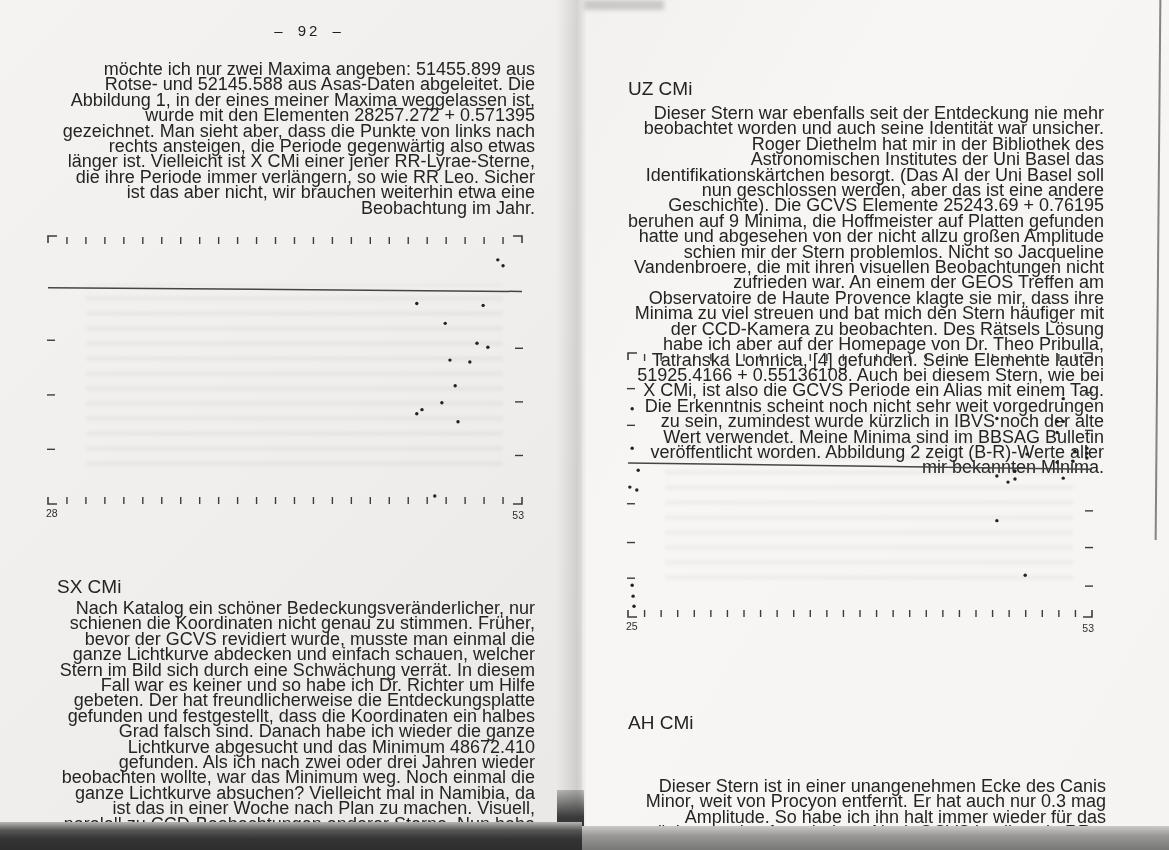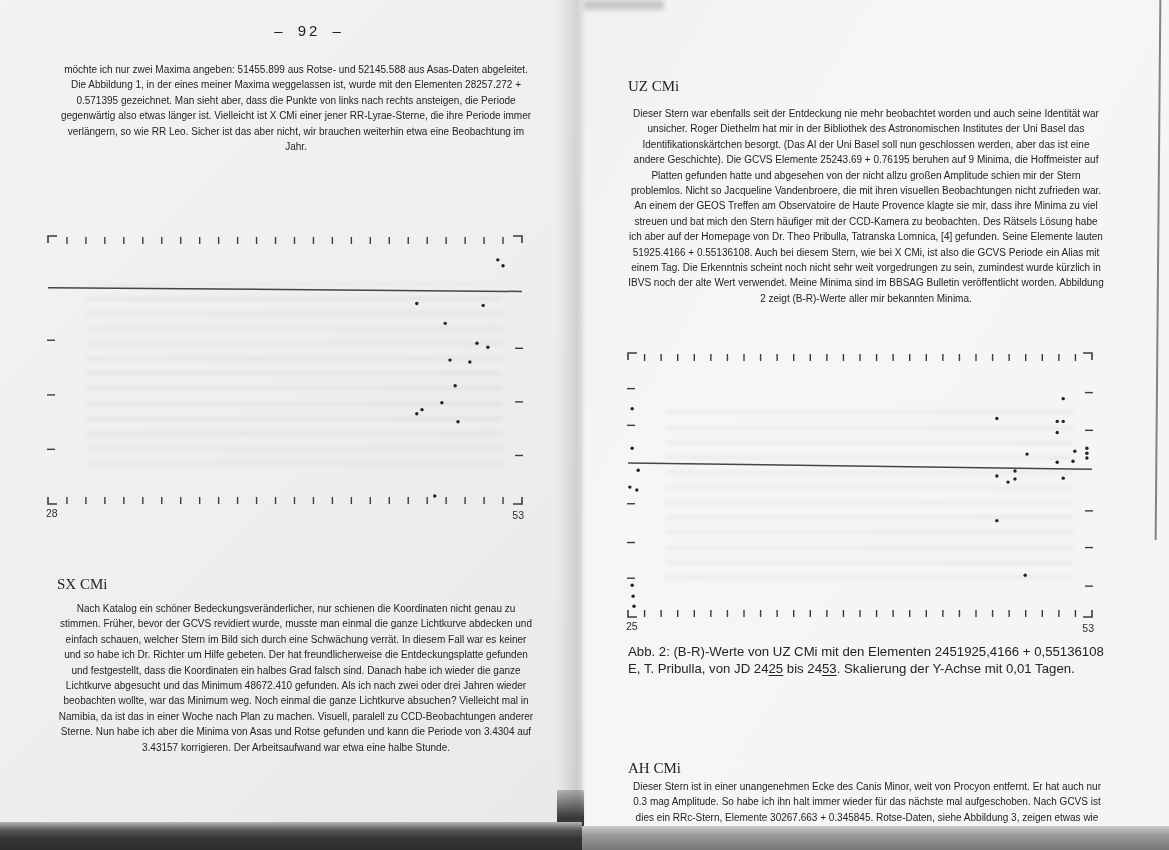--- a/index.html
+++ b/index.html
@@ -16,24 +16,24 @@
   }
   .page-right{
     left:582px;width:587px;
     background:linear-gradient(120deg,#f2f1ef 0%,#f7f6f4 30%,#f5f4f2 100%);
   }
   .page-header{
     position:absolute;left:0;width:100%;text-align:center;
     font-size:15px;letter-spacing:3px;word-spacing:5px;color:#1e1e1e;
   }
   .body-text{
-    position:absolute;font-size:10px;line-height:15.4px;color:#242424;
-    text-align:center;
-  }
-  .heading{position:absolute;font-size:15px;color:#242424;font-family:Liberation Serif, serif;}
+    position:absolute;font-size:18px;line-height:15.4px;color:#242424;
+    text-align:right;
+  }
+  .heading{position:absolute;font-size:19px;color:#242424;}
   .caption{position:absolute;font-size:13.2px;line-height:16.5px;color:#242424;}
   .caption u{text-underline-offset:2px;}
   .chart{position:absolute;}
   .chart svg{position:absolute;left:0;top:0;overflow:visible;}
   .ghost{
     position:absolute;left:8%;right:4%;top:18%;bottom:14%;
     background:repeating-linear-gradient(0deg,
       rgba(115,112,100,0.055) 0 5px, rgba(0,0,0,0) 5px 15px);
     filter:blur(1.4px);pointer-events:none;
   }
@@ -262,25 +262,22 @@
         <circle cx="368.88" cy="167.64000000000001" r="1.7" fill="#222"></circle>
         <circle cx="397.18399999999997" cy="222.28799999999998" r="1.7" fill="#222"></circle>
         <circle cx="4.175999999999999" cy="232.32" r="1.7" fill="#222"></circle>
         <circle cx="5.104" cy="243.144" r="1.7" fill="#222"></circle>
         <circle cx="6.032" cy="253.176" r="1.7" fill="#222"></circle>
         <text x="-2" y="277" font-size="10.5" fill="#2e2e2e" font-family="&quot;Liberation Sans&quot;,&quot;DejaVu Sans&quot;,sans-serif">25</text>
         <text x="466" y="279" text-anchor="end" font-size="10.5" fill="#2e2e2e" font-family="&quot;Liberation Sans&quot;,&quot;DejaVu Sans&quot;,sans-serif">53</text>
       </svg>
     </div>
 
-  <div class="caption" style="left:46px;top:644px;width:482px;">
-    <span>Abb. 2: (B-R)-Werte von UZ CMi mit den Elementen 2451925,4166 + 0,55136108 E, T. Pribulla, von JD 24</span><u>25</u><span> bis 24</span><u>53</u><span>. Skalierung der Y-Achse mit 0,01 Tagen.</span>
-  </div>
-
-  <div class="heading" style="left:46px;top:712px;margin-top:48px;">AH CMi</div>
+
+  <div class="heading" style="left:46px;top:712px;">AH CMi</div>
 
   <div class="body-text" style="left:46px;top:748px;width:478px;margin-top:31px;">Dieser Stern ist in einer unangenehmen Ecke des Canis Minor, weit von Procyon entfernt. Er hat auch nur 0.3 mag Amplitude. So habe ich ihn halt immer wieder für das nächste mal aufgeschoben. Nach GCVS ist dies ein RRc-Stern, Elemente 30267.663 + 0.345845. Rotse-Daten, siehe Abbildung 3, zeigen etwas wie eine EW-Lichtkurve.</div>
 </div>
 
 <div class="fold-strip"></div>
 <div class="fold-dark-bottom"></div>
 <div class="shadow-bottom-left"></div>
 <div class="shadow-bottom-right"></div>
 <div class="edge-line-right"></div>
 <div class="smudge-top-center"></div>

